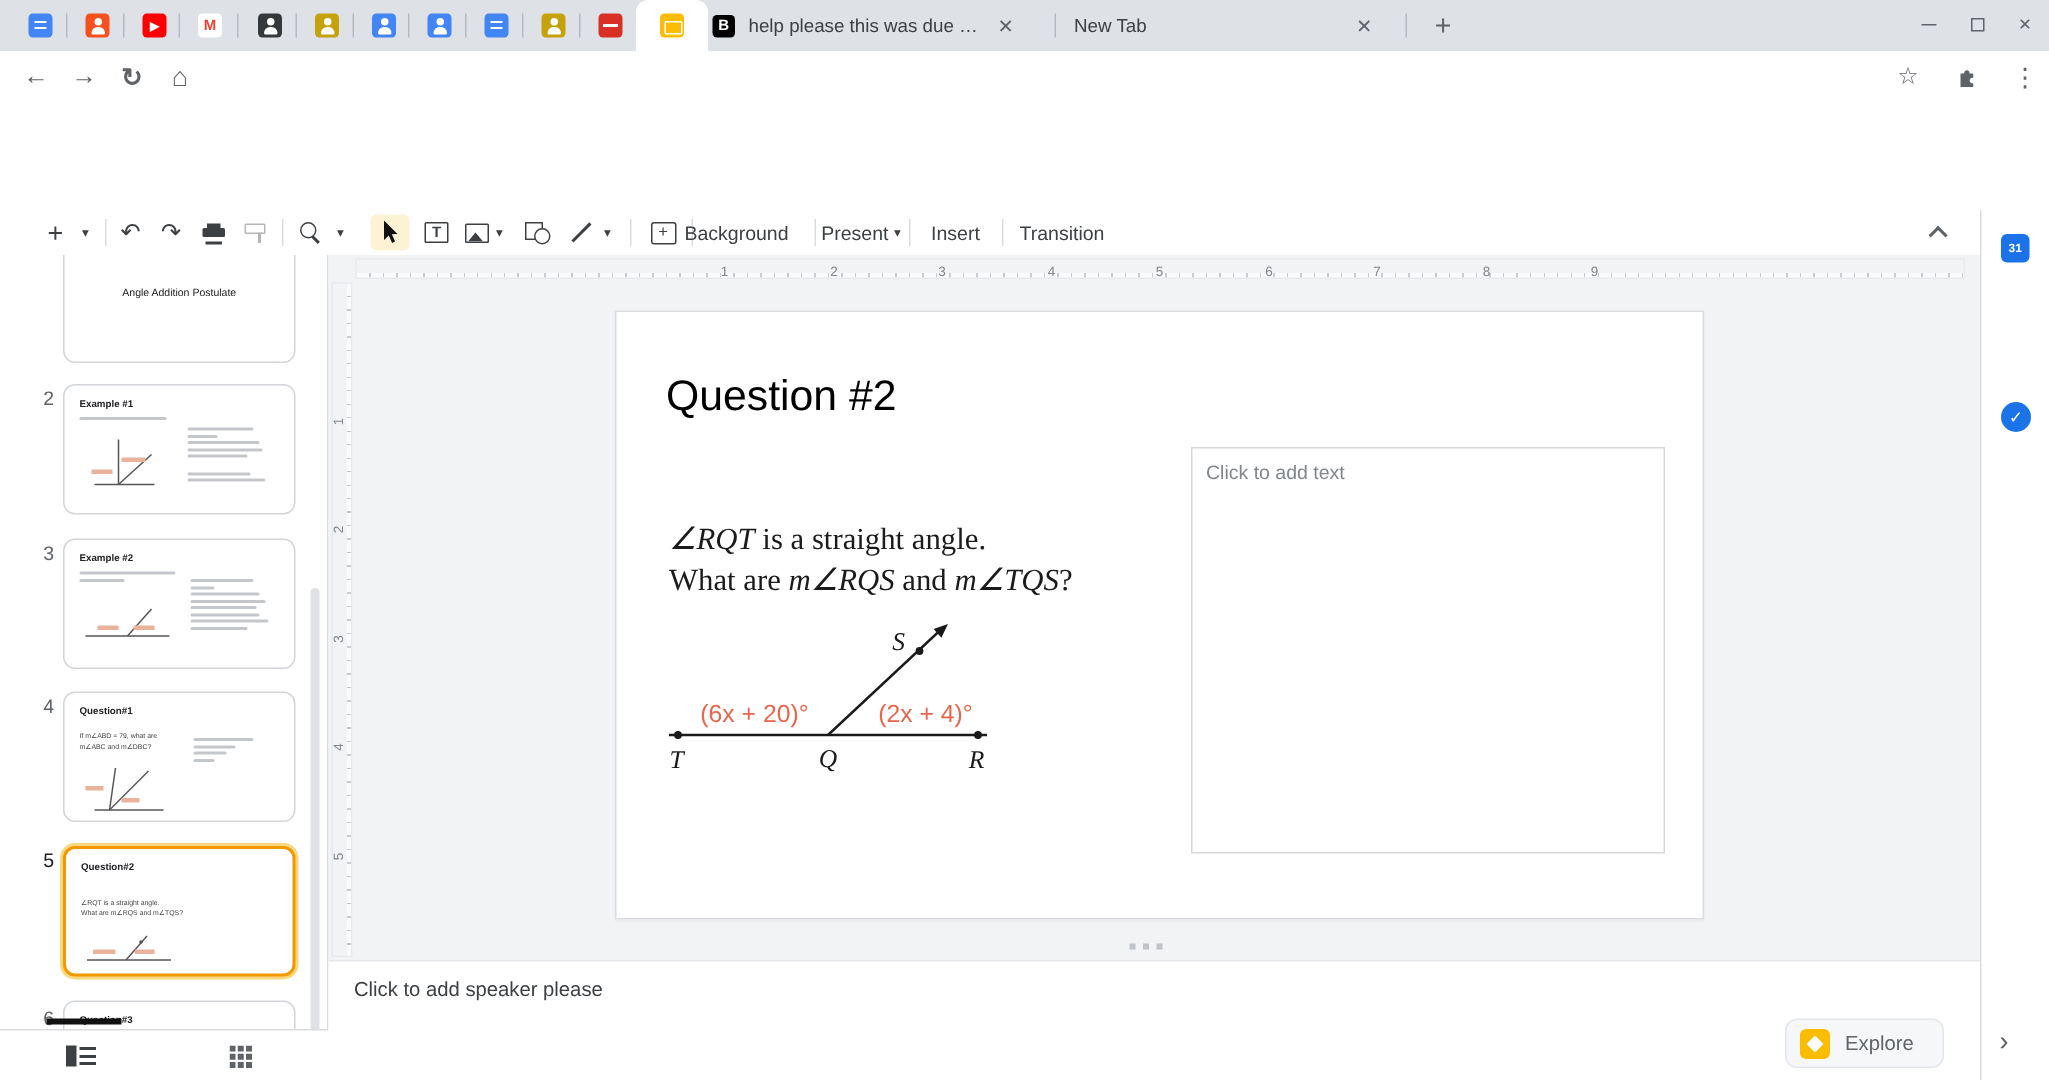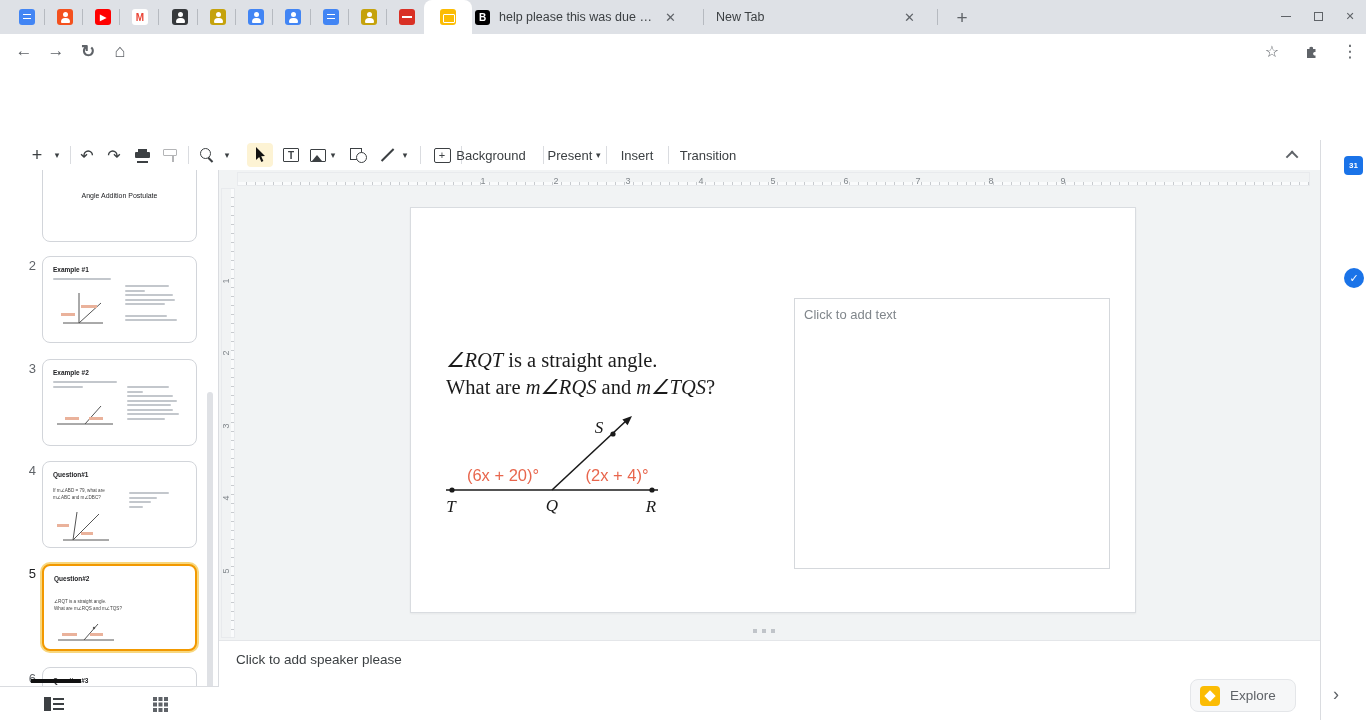--- a/index.html
+++ b/index.html
@@ -120,21 +120,21 @@
   
   .notes { position:absolute; left:219px; top:640px; width:1101px; height:80px; background:#fff; border-top:1px solid #e4e6e9; }
   .notes .ph { position:absolute; left:17px; top:11px; font-size:13.5px; color:#3c4043; }
   .explore { position:absolute; left:971px; top:38px; width:106px; height:33px; background:#f6f7f8; border:1px solid #e4e6e9; border-radius:8px; display:flex; align-items:center; padding-left:9px; gap:10px; }
   .explore .diamond { width:20px; height:20px; background:#fbbc04; border-radius:4px; position:relative; }
   .explore .diamond::after { content:''; position:absolute; left:6px; top:6px; width:8px; height:8px; background:#fff; transform:rotate(45deg); }
   .explore .lbl { font-size:13.5px; color:#5f6368; }
 
   
   .sidepanel { position:absolute; left:1320px; top:140px; width:46px; height:580px; background:#fff; border-left:1px solid #dadce0; }
-  .spic { position:absolute; left:23px; }
+  .spic { position:absolute; left:13px; }
   .calic { width:19px; height:19px; background:#1a73e8; border-radius:4px; color:#fff; font-size:8px; font-weight:bold; display:flex; align-items:center; justify-content:center; }
   .keepic { width:19px; height:19px; background:#fbbc04; border-radius:2px 2px 6px 2px; position:relative; }
   .keepic::after { content:''; position:absolute; left:5.5px; top:4px; width:8px; height:8px; border-radius:50%; background:#fff; box-shadow:0 7px 0 -3px #fff; }
   .taskic { width:20px; height:20px; background:#1a73e8; border-radius:50%; color:#fff; font-size:11px; display:flex; align-items:center; justify-content:center; }
   .bottomchev { position:absolute; left:12px; top:544px; font-size:18px; color:#5f6368; }
 </style>
 </head>
 <body>
 
 <div class="tabstrip">
@@ -469,20 +469,21 @@
   </div>
   <div class="vruler">
     <span class="vrnum" style="top:87px">1</span>
     <span class="vrnum" style="top:159px">2</span>
     <span class="vrnum" style="top:232px">3</span>
     <span class="vrnum" style="top:304px">4</span>
     <span class="vrnum" style="top:377px">5</span>
   </div>
 
   <div class="slidecv">
+    <div class="sltitle">Question #2</div>
 
     <div class="slbody">
       <div><span style="font-style: italic;">∠RQT</span><span> is a straight angle.</span></div>
       <div><span>What are </span><span style="font-style: italic;">m∠RQS</span><span> and </span><span style="font-style: italic;">m∠TQS</span><span>?</span></div>
     </div>
 
     <svg style="position:absolute;left:30px;top:200px" width="240" height="112" viewBox="0 0 240 112">
       <line x1="5" y1="82" x2="217" y2="82" stroke="#1a1a1a" stroke-width="1.6"></line>
       <line x1="111" y1="82" x2="186" y2="12" stroke="#1a1a1a" stroke-width="1.6"></line>
       <polygon points="191,8 186.6,17.2 181.4,11.4" fill="#1a1a1a"></polygon>

